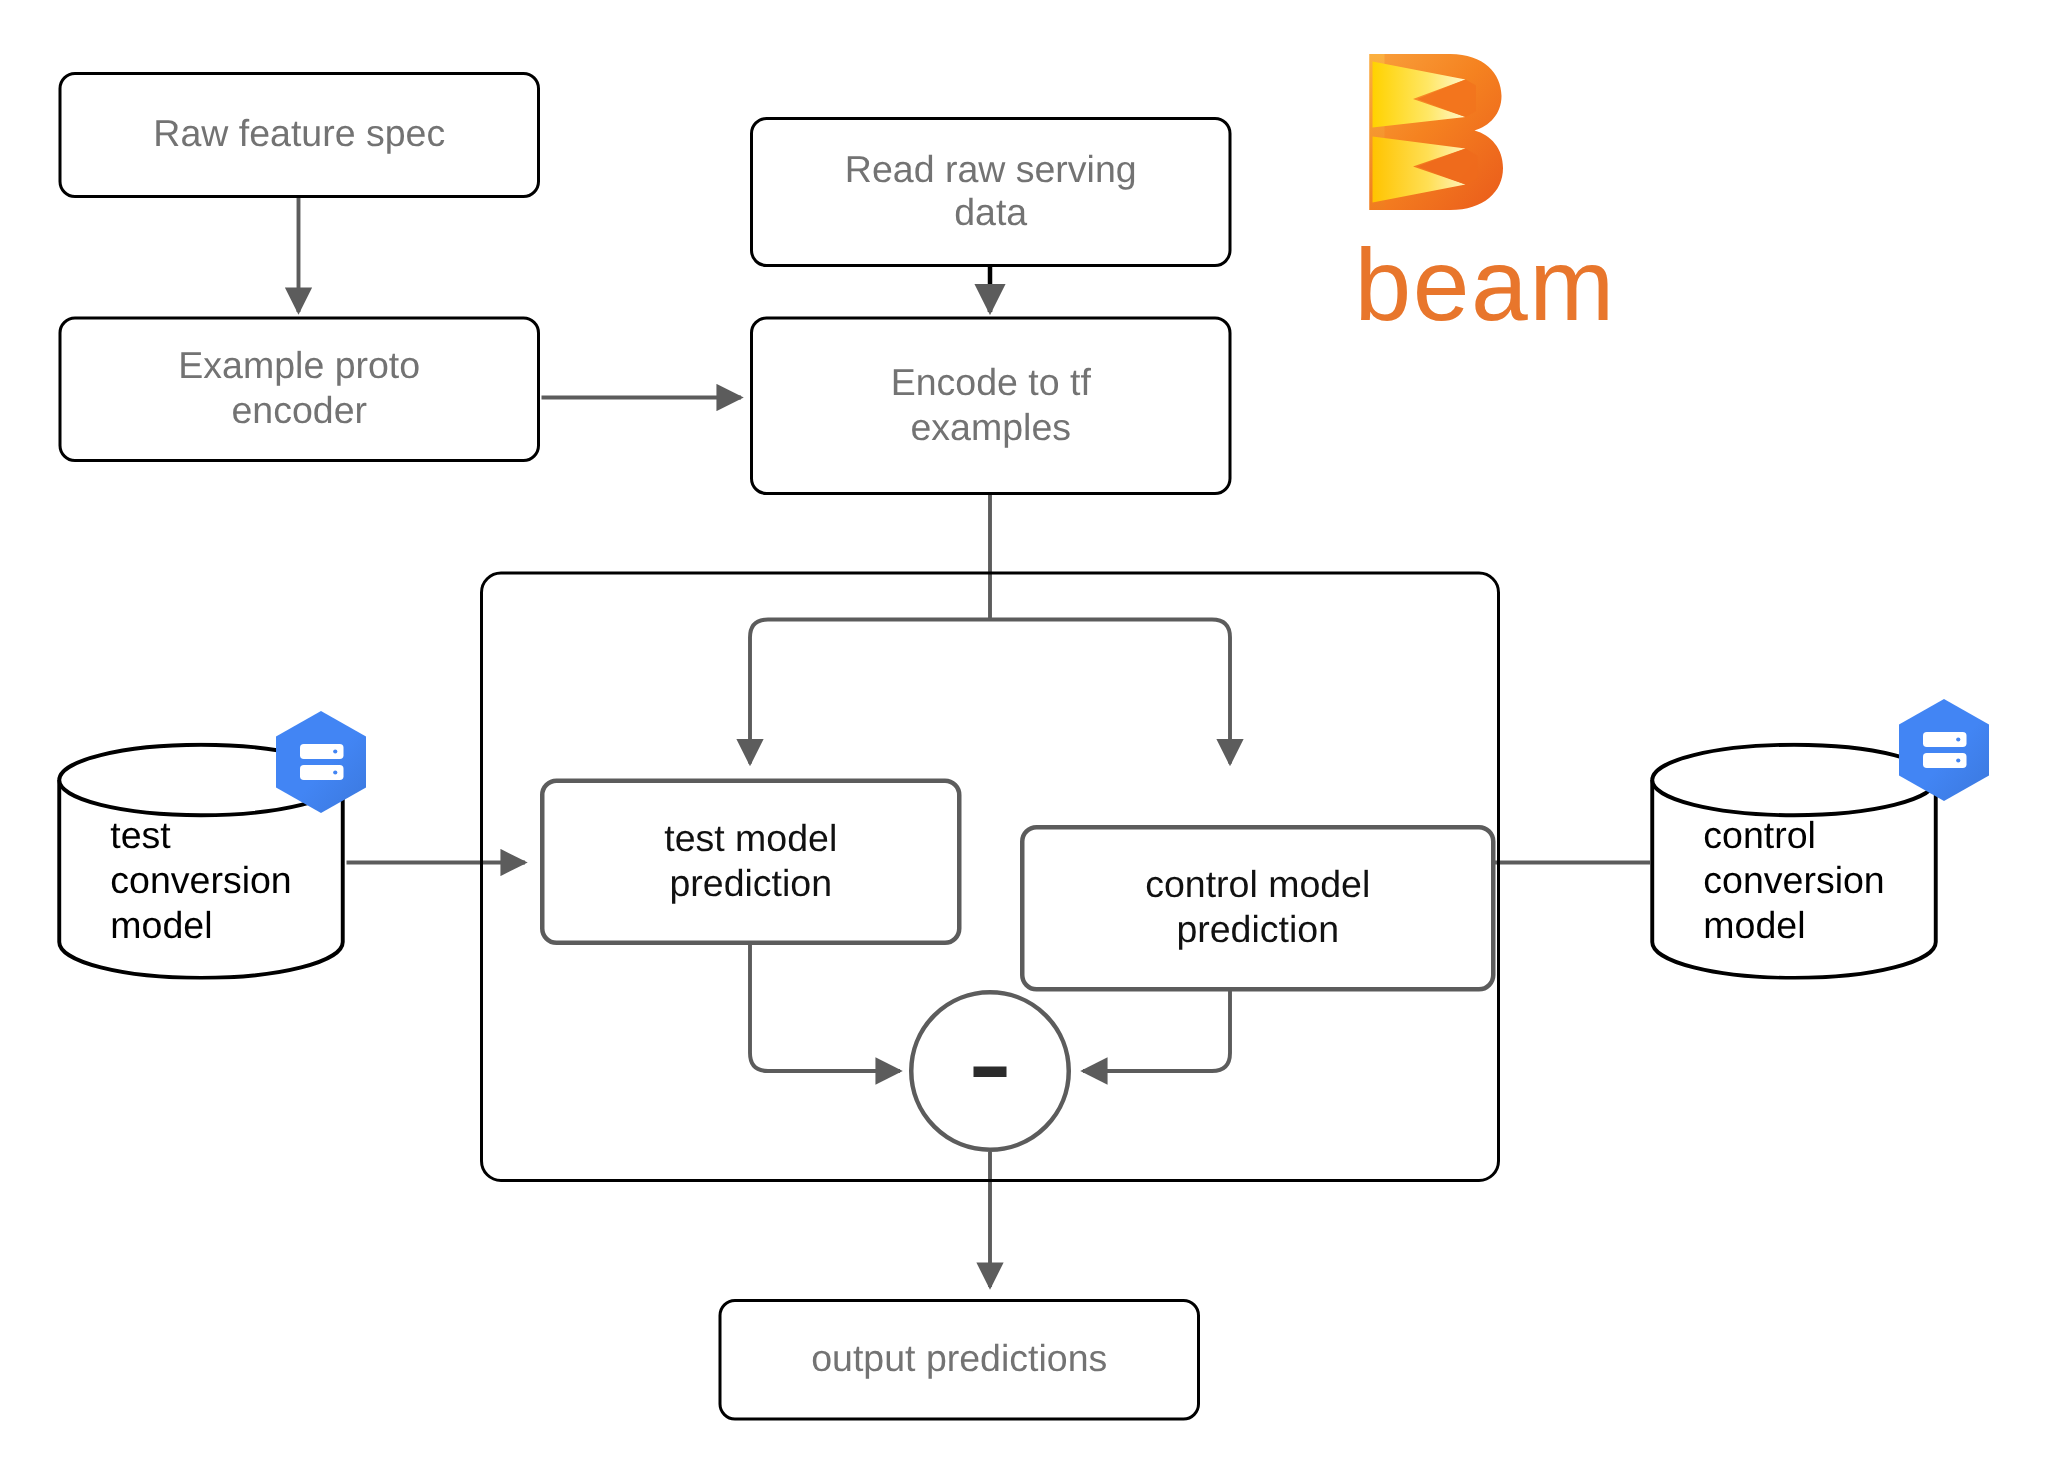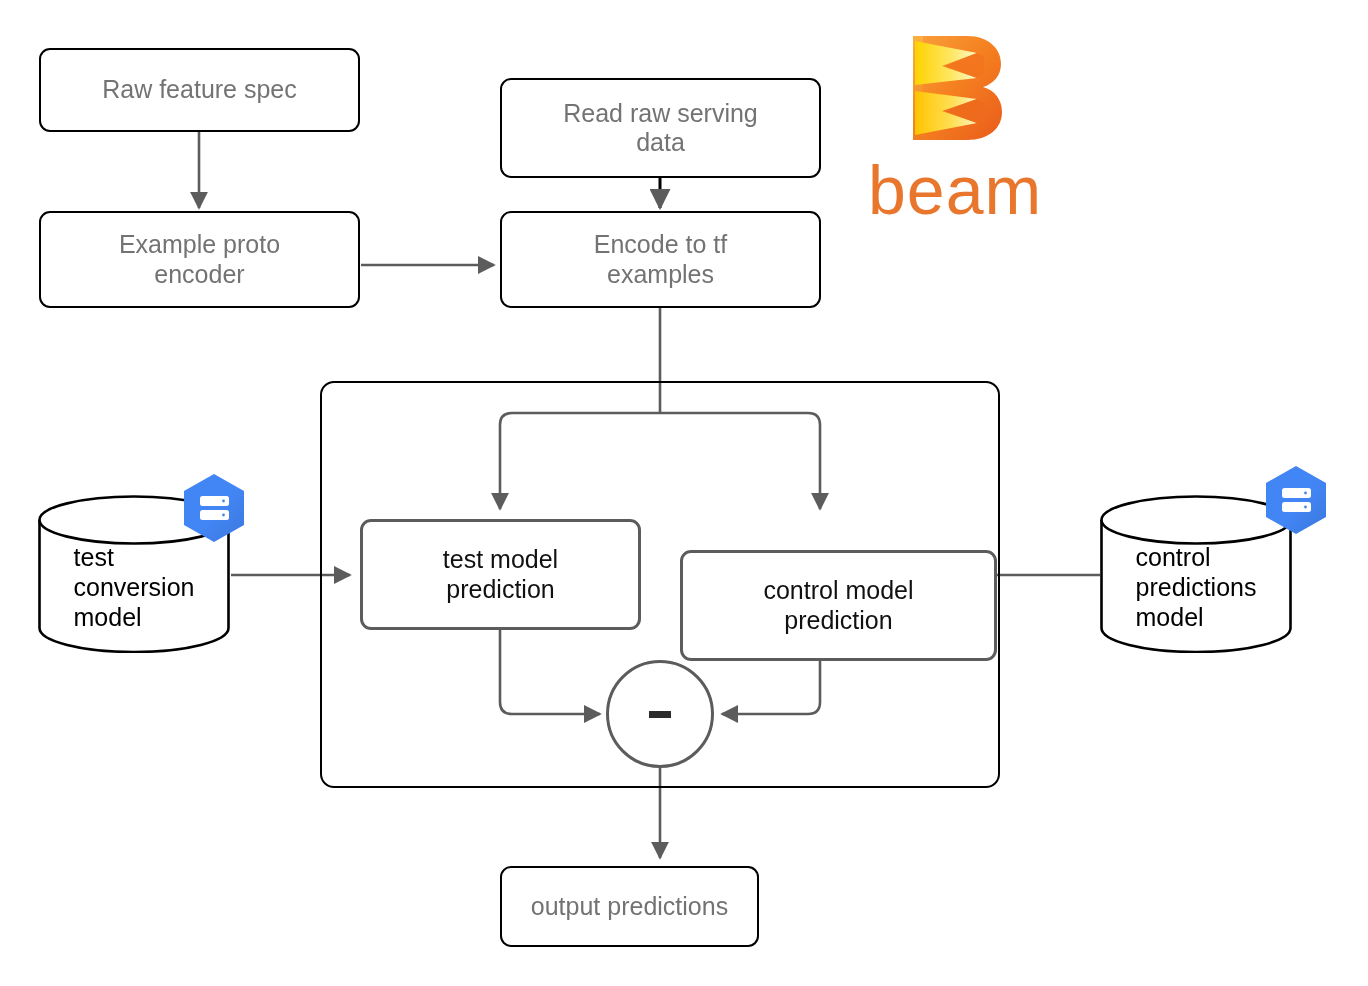--- a/index.html
+++ b/index.html
@@ -178,36 +178,36 @@
   <div class="node outer" style="left:500px; top:42px; width:321px; height:100px;margin-top:36px;">
     <span class="label">Read raw serving
 data</span>
   </div>
 
   <div class="node outer" style="left:39px; top:211px; width:321px; height:97px;text-align:center;">
     <span class="label">Example proto
 encoder</span>
   </div>
 
-  <div class="node outer" style="left:500px; top:211px; width:321px; height:97px;">
+  <div class="node outer" style="left:500px; top:211px; width:321px; height:119px;">
     <span class="label">Encode to tf
 examples</span>
   </div>
 
   <div class="node inner" style="left:360px; top:519px; width:281px; height:111px;">
     <span class="label">test model
 prediction</span>
   </div>
 
   <div class="node inner" style="left:680px; top:514px; width:317px; height:111px;margin-top:36px;">
     <span class="label">control model
 prediction</span>
   </div>
 
-  <div class="node outer" style="left:500px; top:866px; width:259px; height:81px;">
+  <div class="node outer" style="left:479px; top:866px; width:321px; height:81px;">
     <span class="label">output predictions</span>
   </div>
 
   <div class="op-circle" style="left:606px; top:660px; width:108px; height:108px;">
     <span class="op-glyph"></span>
   </div>
 
   <div class="cylinder" style="left:38px; top:495px; width:192px; height:158px;">
     <svg width="192" height="158" viewBox="0 0 192 158" xmlns="http://www.w3.org/2000/svg">
       <path d="M 1.5 25 L 1.5 133 A 94.5 24 0 0 0 190.5 133 L 190.5 25" fill="#ffffff" stroke="#000000" stroke-width="2.6"></path>
@@ -234,21 +234,21 @@
       <circle cx="47.5" cy="45" r="1.4" fill="#4285f4"></circle>
     </svg>
   </div>
 
   <div class="cylinder" style="left:1100px; top:495px; width:192px; height:158px;">
     <svg width="192" height="158" viewBox="0 0 192 158" xmlns="http://www.w3.org/2000/svg">
       <path d="M 1.5 25 L 1.5 133 A 94.5 24 0 0 0 190.5 133 L 190.5 25" fill="#ffffff" stroke="#000000" stroke-width="2.6"></path>
       <ellipse cx="96" cy="25" rx="94.5" ry="23.5" fill="#ffffff" stroke="#000000" stroke-width="2.6"></ellipse>
     </svg>
     <div class="cyl-label">control
-predictions
+conversion
 model</div>
   </div>
 
   <div class="hex-badge" style="left:1258px; top:462px; width:76px; height:76px;">
     <svg width="76" height="76" viewBox="0 0 76 76" xmlns="http://www.w3.org/2000/svg">
       <defs>
         <linearGradient id="hexshadeB" x1="0" y1="0" x2="1" y2="1">
           <stop offset="0%" stop-color="#4285f4"></stop>
           <stop offset="55%" stop-color="#4285f4"></stop>
           <stop offset="100%" stop-color="#3b78dd"></stop>
@@ -293,15 +293,15 @@
 
       <path d="M 10 8 L 72 20 L 37 33 L 72 45 L 10 52 Z" fill="url(#beamRay1)"></path>
 
       <path d="M 10 58 L 72 66 L 37 78 L 72 90 L 10 102 Z" fill="url(#beamRay2)"></path>
 
       <path d="M 72 20 L 79 24 L 79 41 L 72 45 L 40 33 Z" fill="#f2741d" opacity="0.92"></path>
       <path d="M 72 66 L 80 71 L 80 86 L 72 90 L 40 78 Z" fill="#ef6a1c" opacity="0.92"></path>
     </svg>
   </div>
 
-  <div class="beam-word" style="left:868px; top:151px;">beam</div>
+  <div class="beam-word" style="left:903px; top:151px;">beam</div>
 
 </div>
 
 </body></html>

